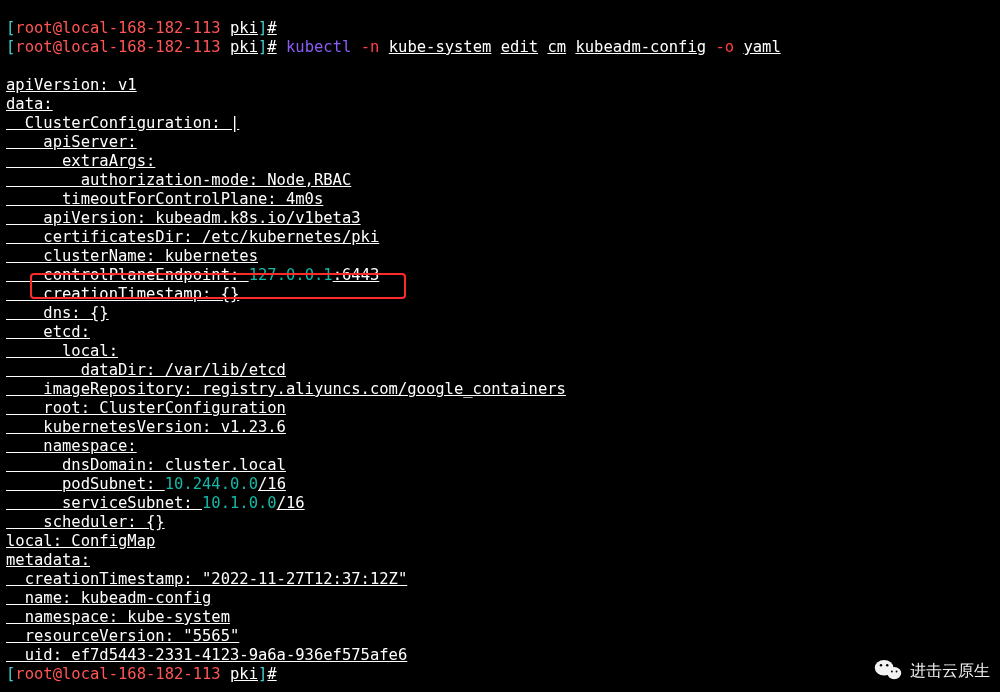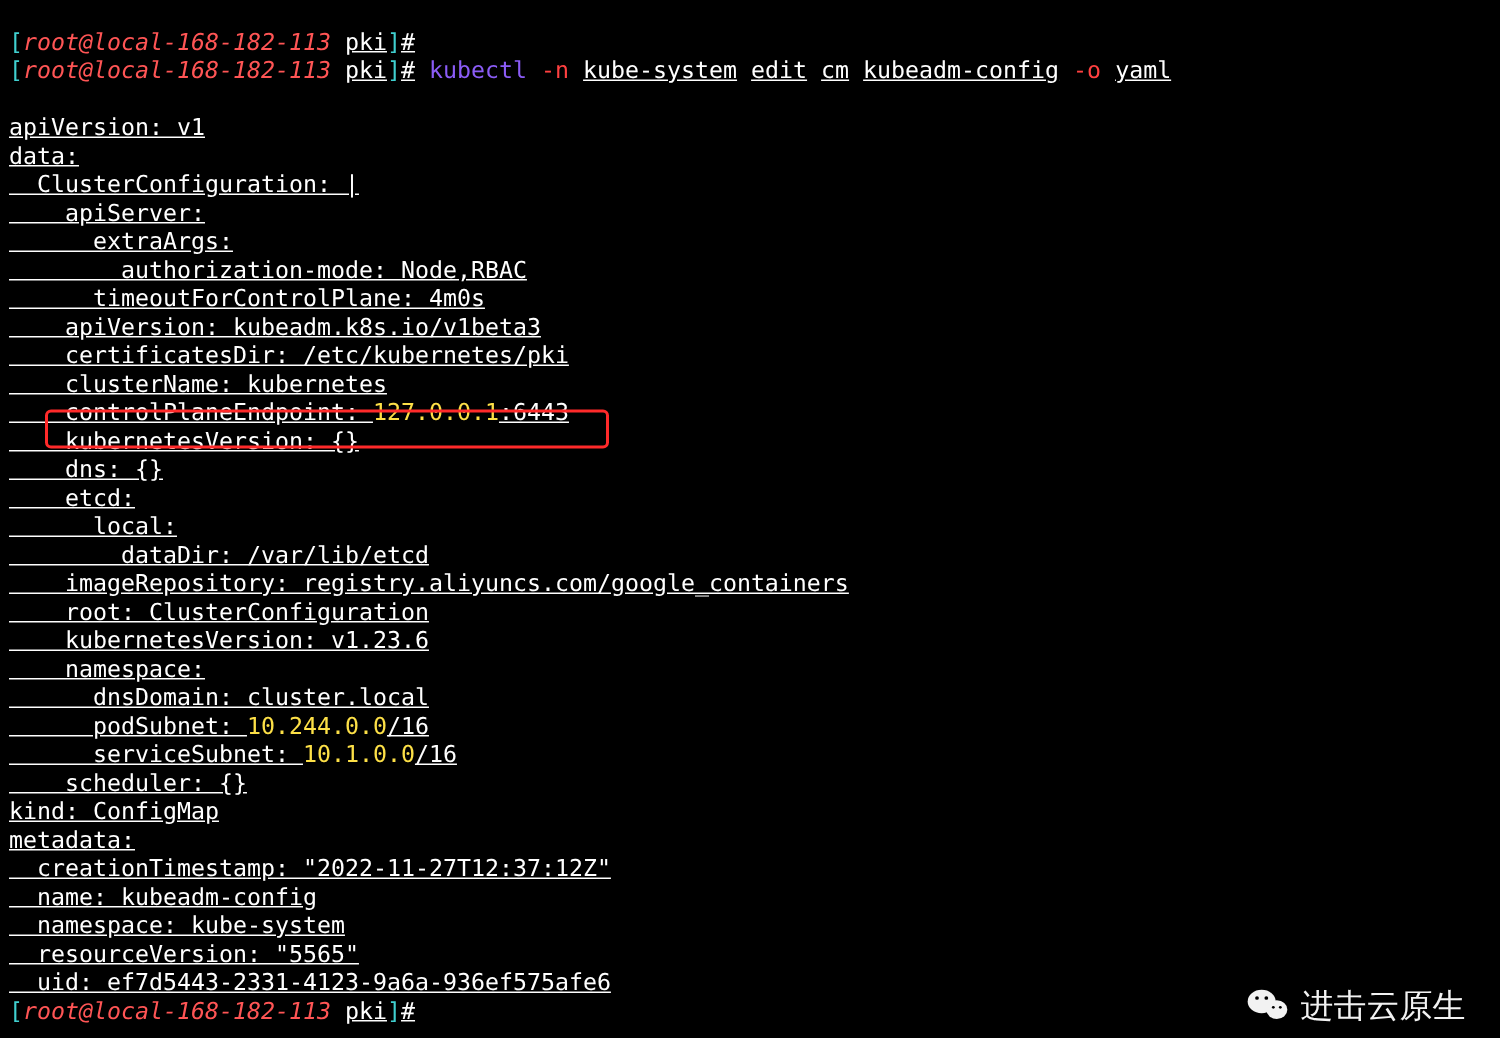--- a/index.html
+++ b/index.html
@@ -13,44 +13,44 @@
     line-height: 19px;
     color: #fff;
     overflow: hidden;
   }
   .terminal {
     padding: 0 6px;
     white-space: pre;
     position: relative;
   }
   .cyan { color: #40d0d0; }
-  .red  { color: #ff5555; font-style: italic; }
+  .red  { color: #ff5555; }
   .redish { color: #ff4040; }
-  .purple { color: #fde047; }
+  .purple { color: #14b8a6; }
   .green  { color: #8b5cf6; }
   .white  { color: #fff; text-decoration: underline; }
   .highlight-box {
     position: absolute;
     left: 30px;
     top: 273px;
     width: 372px;
     height: 22px;
     border: 2px solid #ff2a2a;
     border-radius: 4px;
     pointer-events: none;
   }
   .watermark {
     position: absolute;
-    right: 23px;
+    right: 10px;
     bottom: 10px;
     display: flex;
     align-items: center;
     gap: 8px;
     font-family: sans-serif;
-    font-size: 22px;
+    font-size: 16px;
     color: #fff;
     opacity: 0.95;
   }
   .watermark .wx-icon svg { width: 28px; height: 24px; display:block; }
   .seg { display: inline; }
 </style>
 </head>
 <body>
 
 <div class="terminal">
@@ -61,34 +61,34 @@
 <span class="seg white">data:</span>
 <span class="seg white">  ClusterConfiguration: |</span>
 <span class="seg white">    apiServer:</span>
 <span class="seg white">      extraArgs:</span>
 <span class="seg white">        authorization-mode: Node,RBAC</span>
 <span class="seg white">      timeoutForControlPlane: 4m0s</span>
 <span class="seg white">    apiVersion: kubeadm.k8s.io/v1beta3</span>
 <span class="seg white">    certificatesDir: /etc/kubernetes/pki</span>
 <span class="seg white">    clusterName: kubernetes</span>
 <span class="seg white">    controlPlaneEndpoint: </span><span class="seg purple">127.0.0.1</span><span class="seg white">:6443</span>
-<span class="seg white">    kubernetesVersion: {}</span>
+<span class="seg white">    creationTimestamp: {}</span>
 <span class="seg white">    dns: {}</span>
 <span class="seg white">    etcd:</span>
 <span class="seg white">      local:</span>
 <span class="seg white">        dataDir: /var/lib/etcd</span>
 <span class="seg white">    imageRepository: registry.aliyuncs.com/google_containers</span>
 <span class="seg white">    root: ClusterConfiguration</span>
 <span class="seg white">    kubernetesVersion: v1.23.6</span>
 <span class="seg white">    namespace:</span>
 <span class="seg white">      dnsDomain: cluster.local</span>
 <span class="seg white">      podSubnet: </span><span class="seg purple">10.244.0.0</span><span class="seg white">/16</span>
 <span class="seg white">      serviceSubnet: </span><span class="seg purple">10.1.0.0</span><span class="seg white">/16</span>
 <span class="seg white">    scheduler: {}</span>
-<span class="seg white">kind: ConfigMap</span>
+<span class="seg white">local: ConfigMap</span>
 <span class="seg white">metadata:</span>
 <span class="seg white">  creationTimestamp: "2022-11-27T12:37:12Z"</span>
 <span class="seg white">  name: kubeadm-config</span>
 <span class="seg white">  namespace: kube-system</span>
 <span class="seg white">  resourceVersion: "5565"</span>
 <span class="seg white">  uid: ef7d5443-2331-4123-9a6a-936ef575afe6</span>
 <span class="seg cyan">[</span><span class="seg red">root@local-168-182-113</span><span class="seg"> </span><span class="seg white">pki</span><span class="seg cyan">]</span><span class="seg white">#</span>
 <div class="highlight-box"></div>
 </div>
 

